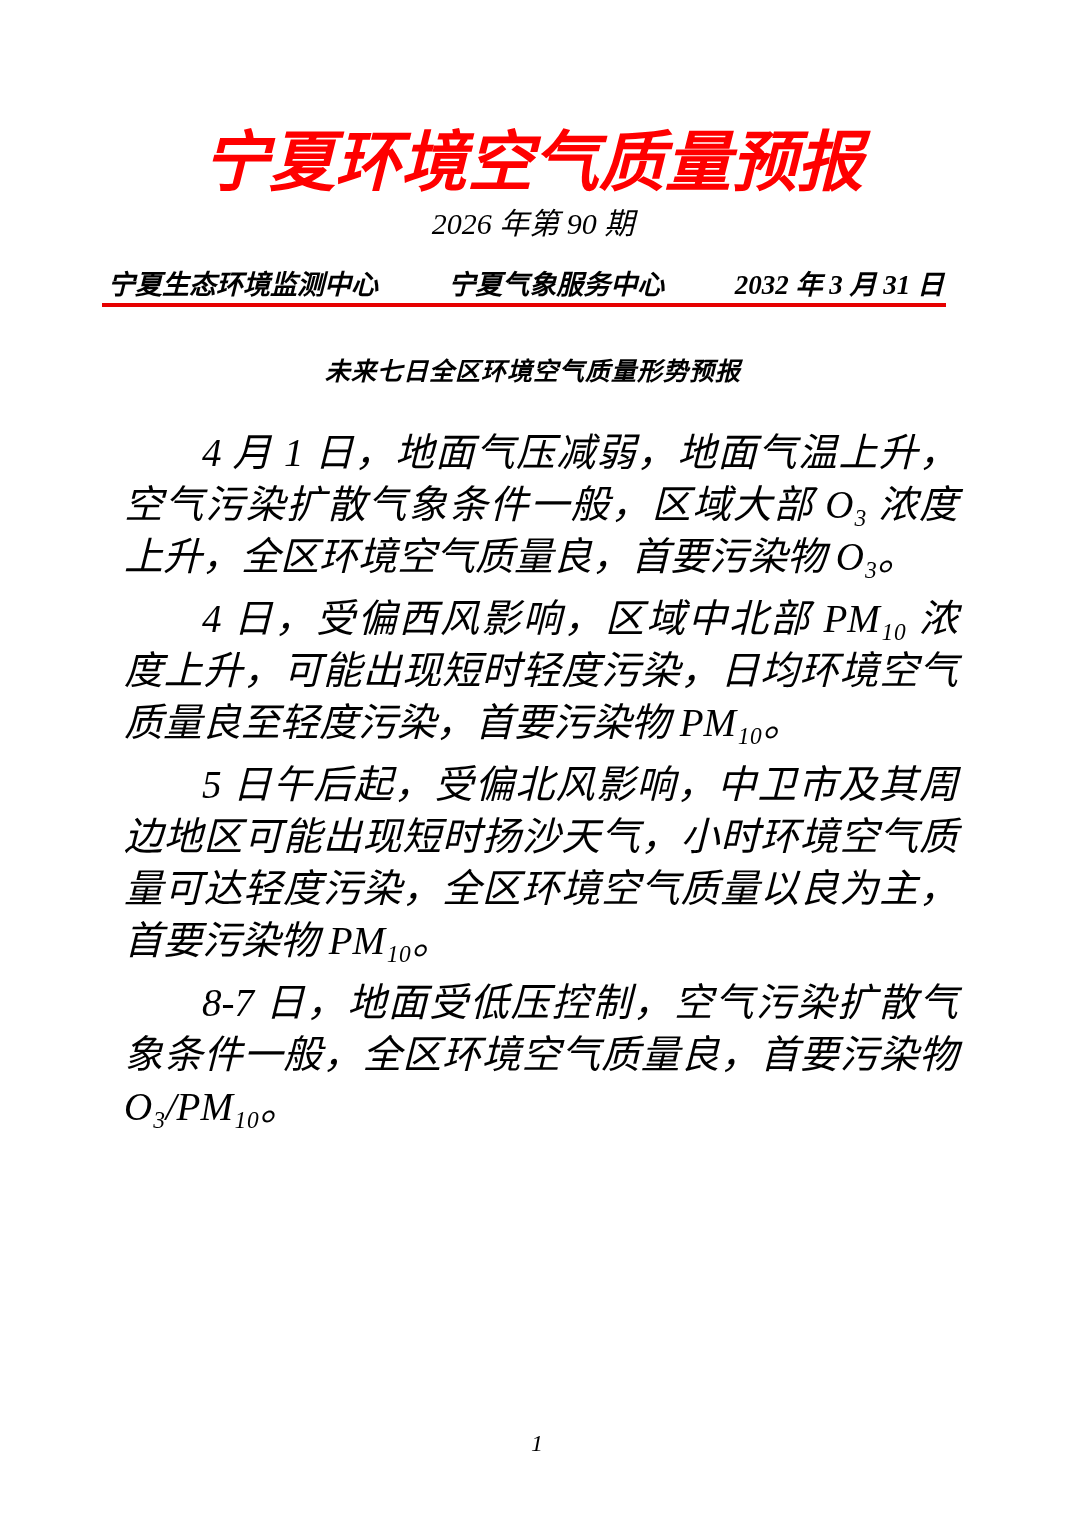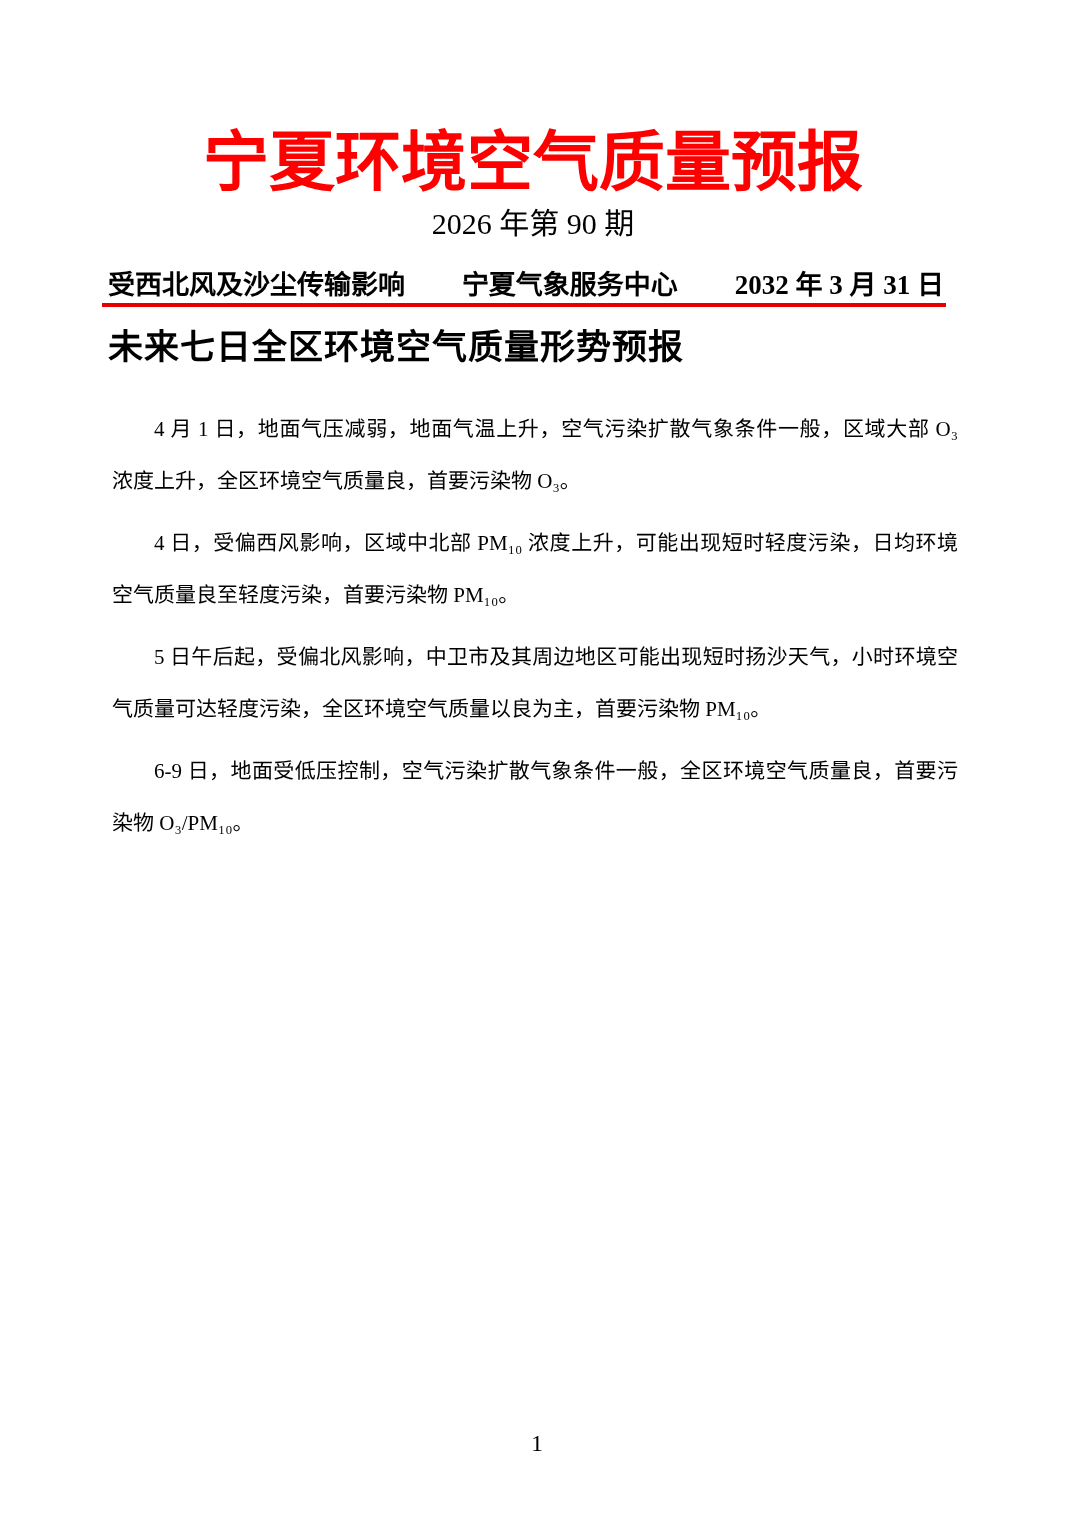--- a/index.html
+++ b/index.html
@@ -8,20 +8,21 @@
     background: #ffffff;
   }
   .page {
     position: relative;
     width: 1074px;
     height: 1520px;
     background: #ffffff;
     overflow: hidden;
     font-family: "Liberation Serif", "DejaVu Serif", serif;
     color: #000000;
+    font-style: italic;
   }
   .content {
     padding-left: 108px;
     padding-right: 116px;
   }
   .doc-title {
     margin: 120px 0 0 0;
     font-size: 66px;
     line-height: 86px;
     font-weight: bold;
@@ -50,34 +51,34 @@
     white-space: nowrap;
   }
   .red-rule {
     margin-top: 3px;
     margin-left: -6px;
     margin-right: 12px;
     height: 4px;
     background: var(--rule-red, #e60000);
   }
   .section-heading {
-    margin-top: 20px;
-    font-size: 35px;
+    margin-top: 44px;
+    font-size: 25px;
     line-height: 40px;
     font-weight: bold;
-    text-align: left;
+    text-align: center;
     font-family: "Liberation Sans", "DejaVu Sans", sans-serif;
     letter-spacing: 1px;
   }
   .body-text {
     margin-top: 36px;
   }
   .body-text p {
-    margin: 0 0 10px 4px;
-    font-size: 21px;
+    margin: 0 0 10px 16px;
+    font-size: 39px;
     line-height: 52px;
     text-indent: 2em;
     text-align: justify;
     text-justify: inter-character;
     font-family: "Liberation Serif", "DejaVu Serif", serif;
   }
   .page-number {
     position: absolute;
     left: 0;
     right: 0;
@@ -92,32 +93,32 @@
 <body>
 
 <div class="page">
   <div class="content">
 
     <h1 class="doc-title">宁夏环境空气质量预报</h1>
 
     <div class="issue-line">2026 年第 90 期</div>
 
     <div class="masthead">
-      <span class="org">受西北风及沙尘传输影响</span>
+      <span class="org">宁夏生态环境监测中心</span>
       <span class="org">宁夏气象服务中心</span>
       <span class="org">2032 年 3 月 31 日</span>
     </div>
 
     <div class="red-rule"></div>
 
     <h2 class="section-heading">未来七日全区环境空气质量形势预报</h2>
 
     <div class="body-text">
       <p>4 月 1 日，地面气压减弱，地面气温上升，空气污染扩散气象条件一般，区域大部 O₃ 浓度上升，全区环境空气质量良，首要污染物 O₃。</p>
       <p>4 日，受偏西风影响，区域中北部 PM₁₀ 浓度上升，可能出现短时轻度污染，日均环境空气质量良至轻度污染，首要污染物 PM₁₀。</p>
       <p>5 日午后起，受偏北风影响，中卫市及其周边地区可能出现短时扬沙天气，小时环境空气质量可达轻度污染，全区环境空气质量以良为主，首要污染物 PM₁₀。</p>
-      <p>6-9 日，地面受低压控制，空气污染扩散气象条件一般，全区环境空气质量良，首要污染物 O₃/PM₁₀。</p>
+      <p>8-7 日，地面受低压控制，空气污染扩散气象条件一般，全区环境空气质量良，首要污染物 O₃/PM₁₀。</p>
     </div>
 
   </div>
 
   <div class="page-number">1</div>
 </div>
 
 </body></html>

